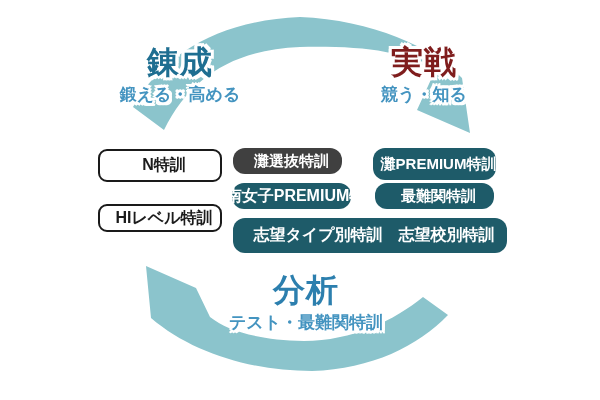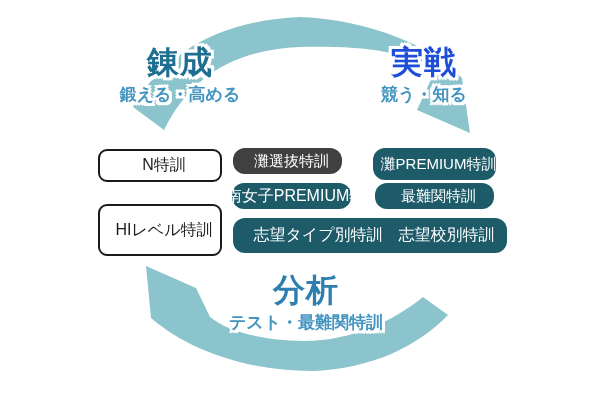--- a/index.html
+++ b/index.html
@@ -16,21 +16,21 @@
       -2px 2px 0 #fff,2px 2px 0 #fff;
   }
   .stage-subtitle{
     font-size:17px;font-weight:bold;margin-top:3px;white-space:nowrap;
     text-shadow:-3px -3px 0 #fff,0 -3px 0 #fff,3px -3px 0 #fff,-3px 0 0 #fff,3px 0 0 #fff,
       -3px 3px 0 #fff,0 3px 0 #fff,3px 3px 0 #fff,-2px -2px 0 #fff,2px -2px 0 #fff,
       -2px 2px 0 #fff,2px 2px 0 #fff;
   }
   .box{
     position:absolute;display:flex;align-items:center;justify-content:center;
-    font-weight:normal;white-space:nowrap;box-sizing:border-box;padding-left:8px;
+    font-weight:bold;white-space:nowrap;box-sizing:border-box;padding-left:8px;
   }
   .box-white{
     background:#fff;border:2px solid #1a1a1a;border-radius:9px;
     color:#1b1b1b;font-size:16px;
   }
   .box-teal{border-radius:12px;color:#ffffff;font-size:15px;}
   .fs12{font-size:16px;text-align:center;}
   .fs16{font-size:16px;}
 </style>
 </head>
@@ -58,32 +58,32 @@
              L 196 288
              Z" style="fill: rgb(139, 196, 204);"></path>
   </svg>
 
   <div class="stage" style="left:110px;top:46px;width:140px;">
     <div class="stage-title" style="color: rgb(30, 110, 145);">錬成</div>
     <div class="stage-subtitle" style="color: rgb(68, 148, 192);">鍛える・高める</div>
   </div>
 
   <div class="stage" style="left:354px;top:46px;width:140px;">
-    <div class="stage-title" style="color: #1d4ed8;">実戦</div>
+    <div class="stage-title" style="color: #7f1d1d;">実戦</div>
     <div class="stage-subtitle" style="color: rgb(68, 148, 192);">競う・知る</div>
   </div>
 
   <div class="stage" style="left:226px;top:274px;width:160px;">
     <div class="stage-title" style="color: rgb(44, 127, 174);">分析</div>
     <div class="stage-subtitle" style="color: rgb(68, 148, 192);">テスト・最難関特訓</div>
   </div>
 
   <div class="box box-white" style="left: 98px; top: 149px; width: 124px; height: 33px; border-color: rgb(26, 26, 26);">N特訓</div>
 
-  <div class="box box-white" style="left: 98px; top: 204px; width: 124px; height: 52px; border-color: rgb(26, 26, 26);">HIレベル特訓</div>
+  <div class="box box-white" style="left: 98px; top: 204px; width: 124px; height: 28px; border-color: rgb(26, 26, 26);">HIレベル特訓</div>
 
   <div class="box box-teal" style="left: 233px; top: 148px; width: 109px; height: 26px; background-color: #404040;">灘選抜特訓</div>
 
   <div class="box box-teal" style="left: 373px; top: 148px; width: 123px; height: 32px; background-color: rgb(30, 91, 105);">灘PREMIUM特訓</div>
 
   <div class="box box-teal fs12" style="left: 232px; top: 183px; width: 119px; height: 26px; background-color: rgb(30, 91, 105);">洛南女子PREMIUM特訓</div>
 
   <div class="box box-teal fs16" style="left: 233px; top: 218px; width: 274px; height: 35px; background-color: rgb(30, 91, 105);">志望タイプ別特訓　志望校別特訓</div>
 
   <div class="box box-teal" style="left: 375px; top: 183px; width: 119px; height: 26px; background-color: rgb(30, 91, 105);">最難関特訓</div>

